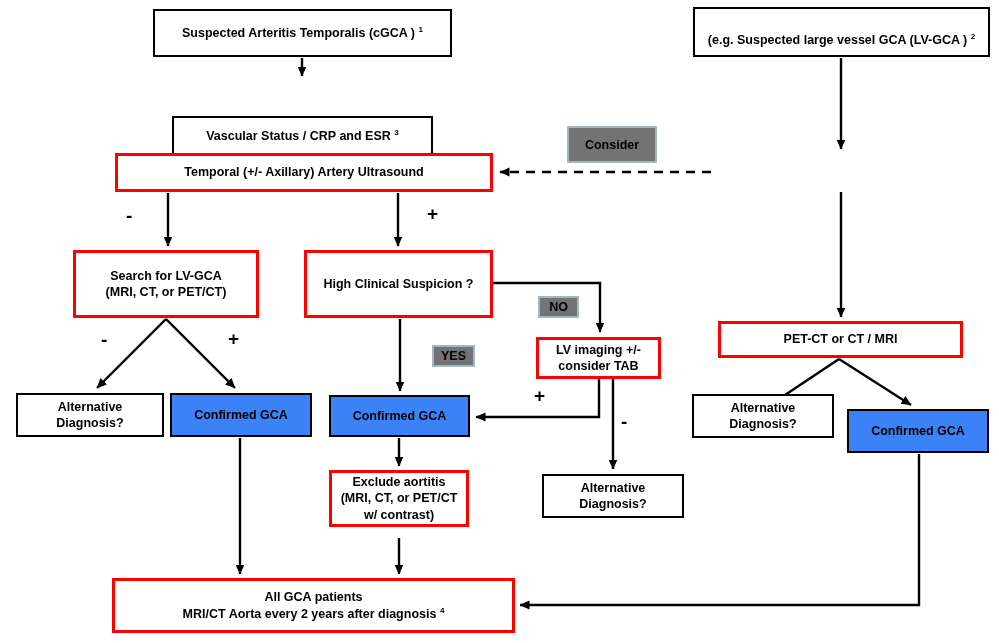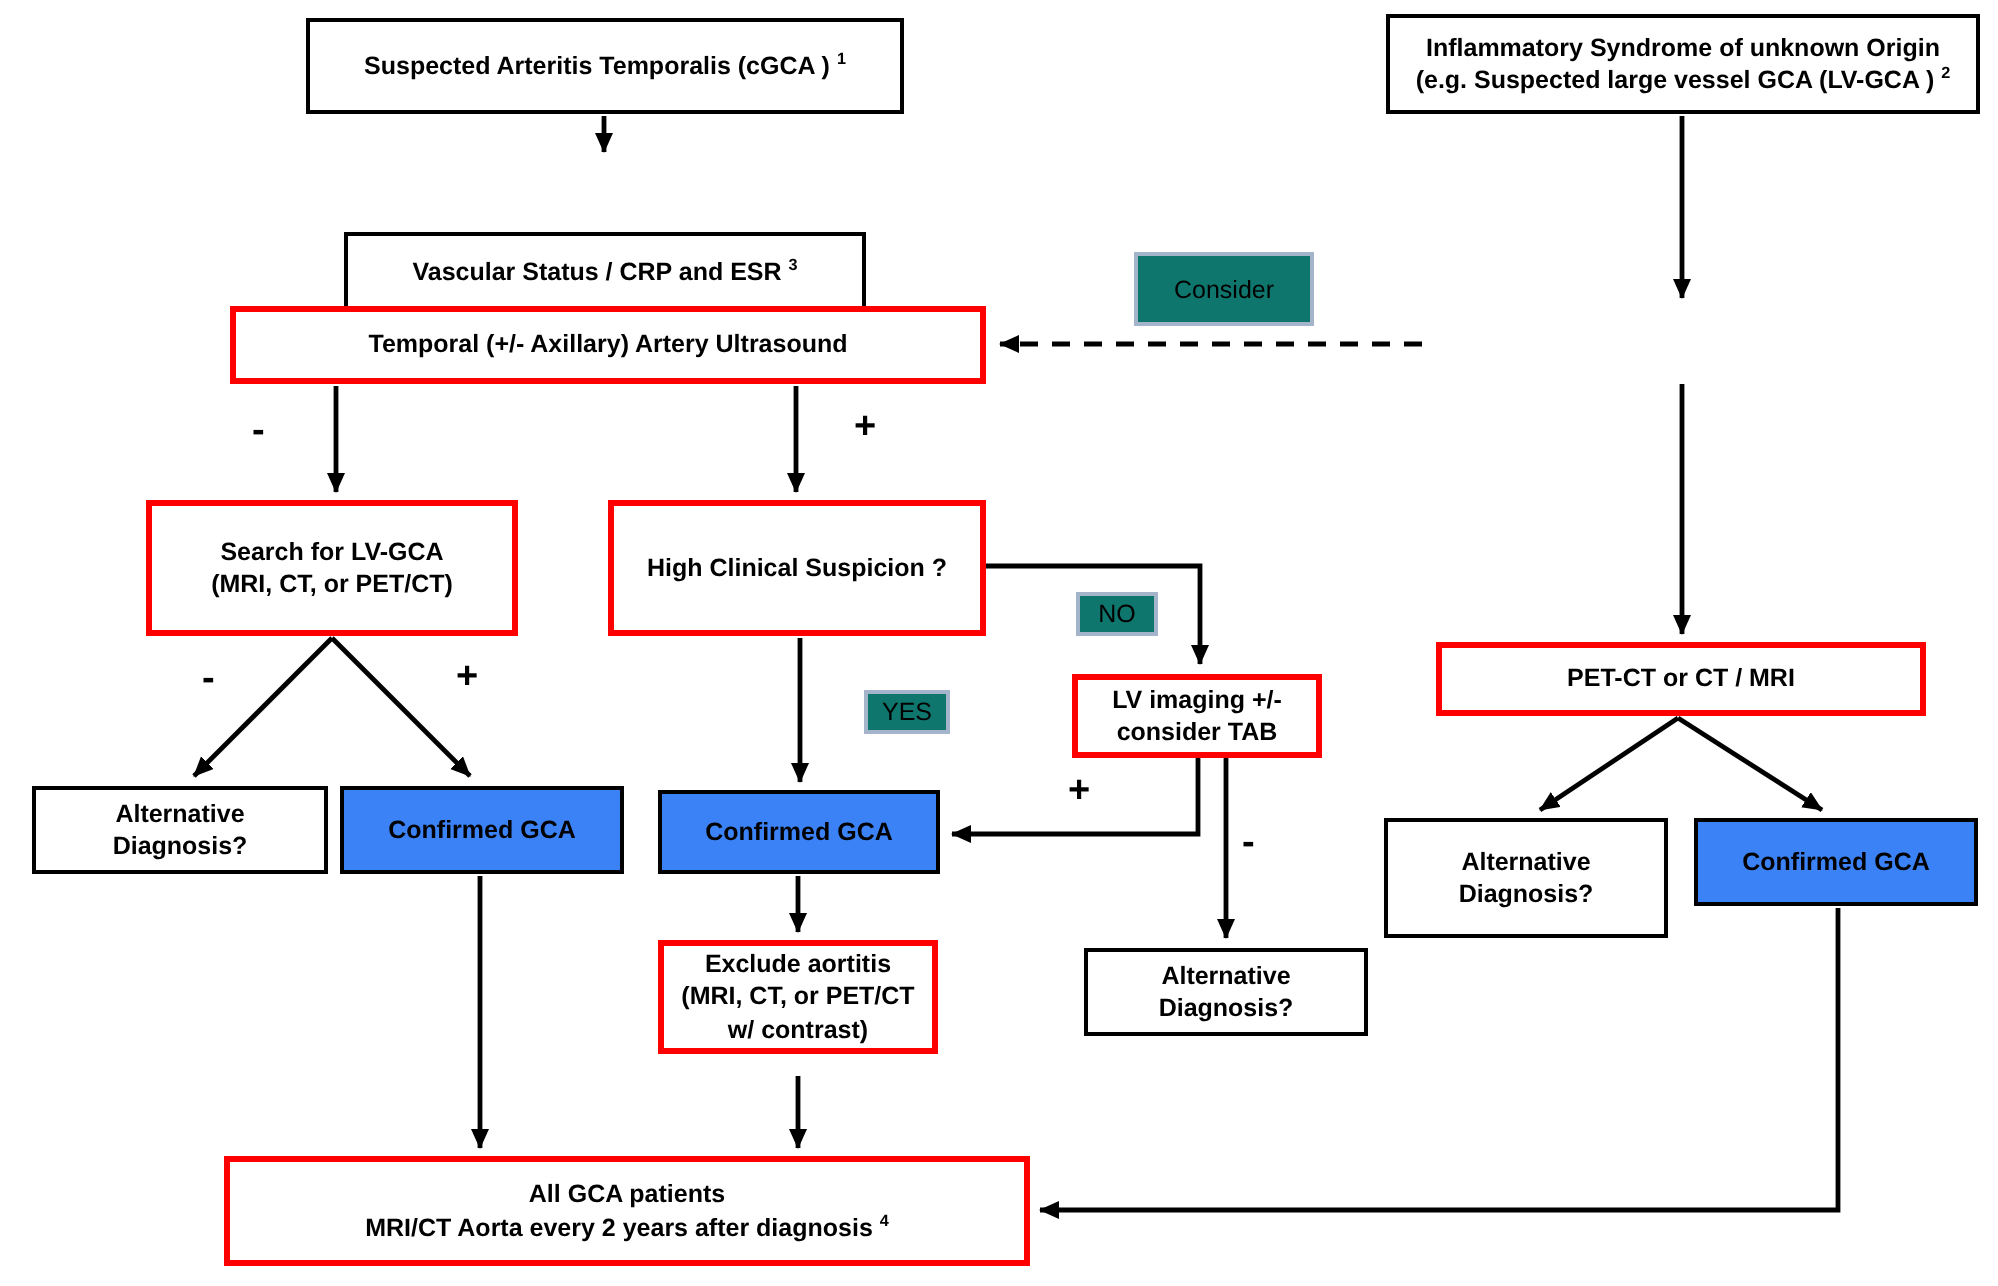--- a/index.html
+++ b/index.html
@@ -11,21 +11,21 @@
   .box{
     position:absolute;display:flex;align-items:center;justify-content:center;
     text-align:center;font-weight:bold;font-size:12.5px;line-height:1.3;
     background:#ffffff;border:2px solid #000;box-sizing:border-box;
     white-space:pre-line;padding:2px 6px;
   }
   .red{border:3px solid #fe0000;}
   .blue{background:#3b82f6;}
   .tag{
     position:absolute;display:flex;align-items:center;justify-content:center;
-    font-weight:normal;font-size:12.5px;background:#0f766e;
+    font-weight:bold;font-size:12.5px;background:#737373;
     border:2px solid #a3b4cb;box-sizing:border-box;
   }
   .lbl{
     position:absolute;font-weight:bold;font-size:19px;line-height:1;
   }
   sup{font-size:0.65em;line-height:0;}
   svg.arrows{position:absolute;left:0;top:0;width:999px;height:643px;pointer-events:none;}
   svg.arrows *{stroke:#000;stroke-width:2.4;fill:none;}
 </style>
 </head>
@@ -58,21 +58,21 @@
     <line x1="399" y1="438" x2="399" y2="466" marker-end="url(#ah)"></line>
     <line x1="399" y1="538" x2="399" y2="574" marker-end="url(#ah)"></line>
     <polyline points="919,454 919,605 520,605" marker-end="url(#ah)"></polyline>
   </svg>
 
   <div class="box" style="left:153px;top:9px;width:299px;height:48px;">
     <div><span>Suspected Arteritis Temporalis (cGCA ) </span><sup>1</sup></div>
   </div>
 
   <div class="box" style="left:693px;top:7px;width:297px;height:50px;">
-    <div><span>Inflammatory Syndrome of unknown Origin</span><br><span>(e.g. Suspected large vessel GCA (LV-GCA ) </span><sup>2</sup></div>
+    <div><br><span>(e.g. Suspected large vessel GCA (LV-GCA ) </span><sup>2</sup></div>
   </div>
 
   <div class="box" style="left:172px;top:80px;width:261px;height:40px;margin-top:36px;">
     <div><span>Vascular Status / CRP and ESR </span><sup>3</sup></div>
   </div>
 
   <div class="box red" style="left:115px;top:153px;width:378px;height:39px;">Temporal (+/- Axillary) Artery Ultrasound</div>
 
   <div class="tag" style="left:567px;top:126px;width:90px;height:37px;">Consider</div>
 
@@ -96,21 +96,21 @@
   <div class="box blue" style="left:170px;top:393px;width:142px;height:44px;">Confirmed GCA</div>
 
   <div class="box blue" style="left:329px;top:395px;width:141px;height:42px;">Confirmed GCA</div>
 
   <div class="box red" style="left:329px;top:470px;width:140px;height:57px;">Exclude aortitis
 (MRI, CT, or PET/CT
 w/ contrast)</div>
 
   <div class="box" style="left:542px;top:474px;width:142px;height:44px;">Alternative Diagnosis?</div>
 
-  <div class="box" style="left:692px;top:409px;width:142px;height:60px;">Alternative
+  <div class="box" style="left:692px;top:394px;width:142px;height:44px;">Alternative
 Diagnosis?</div>
 
   <div class="box blue" style="left:847px;top:409px;width:142px;height:44px;">Confirmed GCA</div>
 
   <div class="box red" style="left:112px;top:578px;width:403px;height:55px;">
     <div><span>All GCA patients</span><br><span>MRI/CT Aorta every 2 years after diagnosis </span><sup>4</sup></div>
   </div>
 
   <div class="lbl" style="left:126px;top:206px;">-</div>
   <div class="lbl" style="left:427px;top:204px;">+</div>

